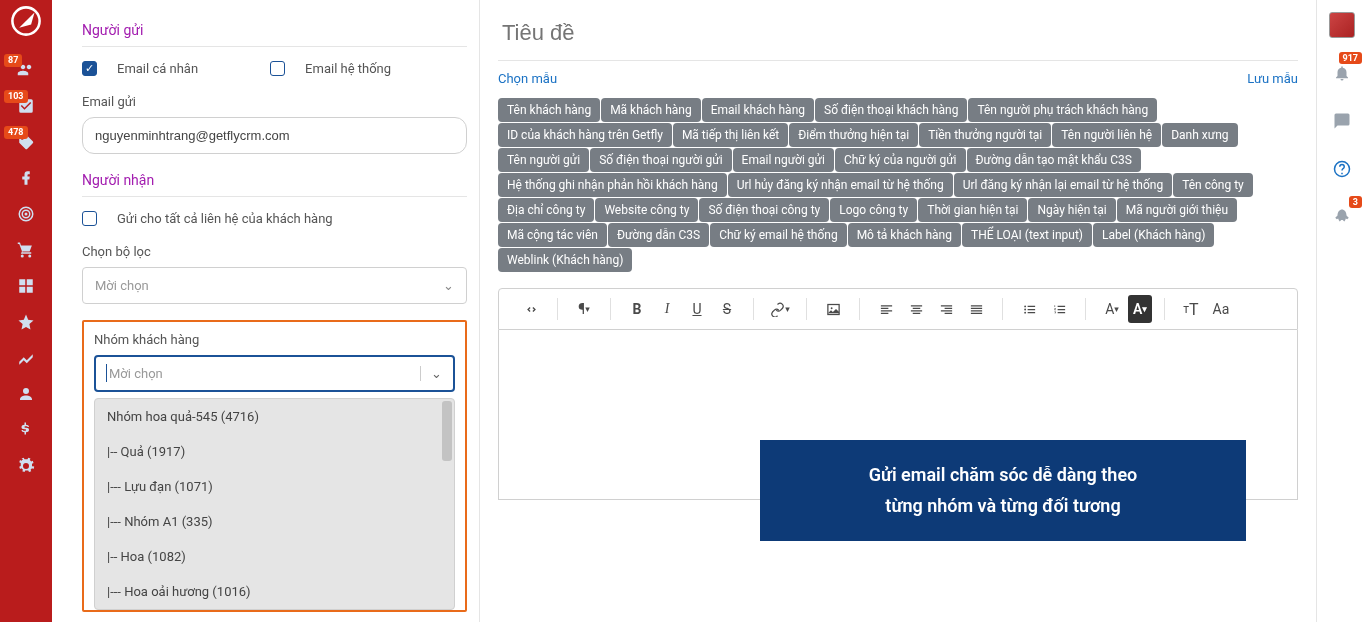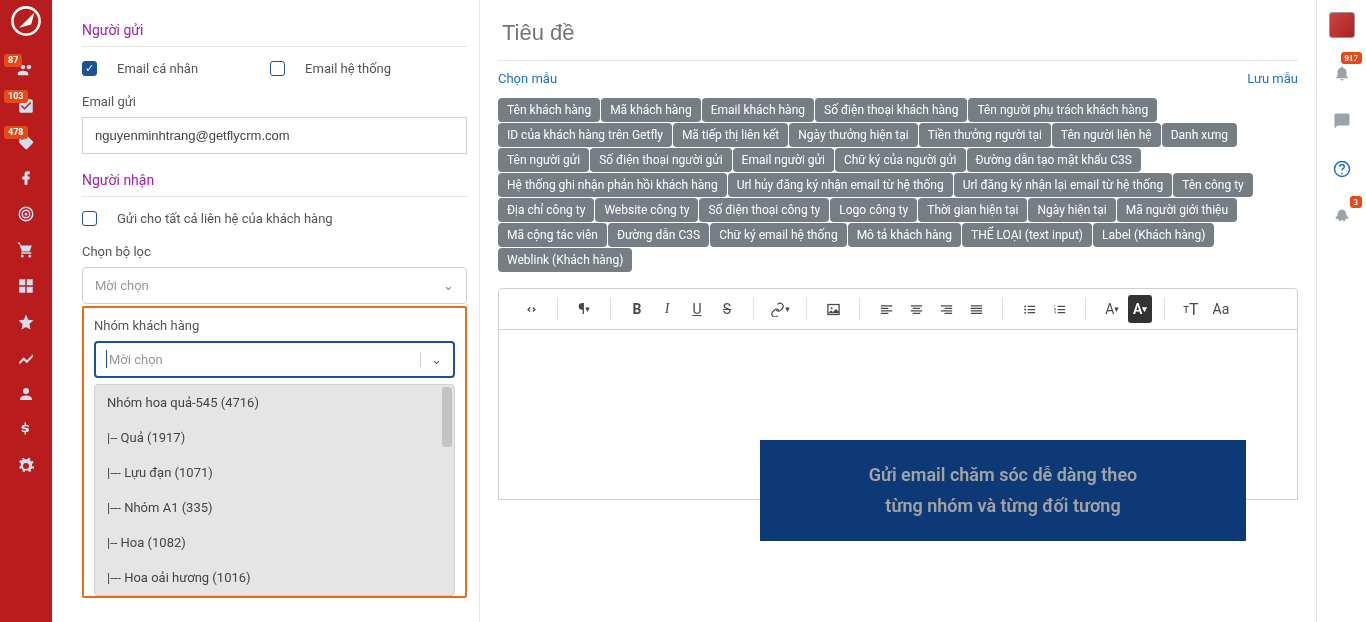--- a/index.html
+++ b/index.html
@@ -10,40 +10,40 @@
 .sidebar-left .logo { width: 34px; height: 34px; margin-bottom: 14px; display:flex;align-items:center;justify-content:center;}
 .sidebar-left .nav-item { position: relative; width: 100%; height: 36px; display: flex; align-items: center; justify-content: center; cursor: pointer; color: #d0dff0; }
 .sidebar-left .nav-item svg { width: 18px; height: 18px; fill: #d0dff0; }
 .sidebar-left .badge { position: absolute; top: 2px; left: 4px; background: #e64a19; color: #fff; font-size: 9px; font-weight: bold; padding: 1px 4px; border-radius: 3px; line-height: 1.2; }
 .sidebar-left .bottom { margin-top: auto; width: 100%; }
 .sidebar-left .vi-label { color:#fff; font-size:11px; font-weight:600; text-align:center; padding:8px 0;}
 .sidebar-left .expand { color:#fff; text-align:center; padding:10px 0; font-size:16px;}
 
 
 .sidebar-right { position: absolute; right: 0; top: 0; width: 50px; height: 622px; background: #fff; border-left: 1px solid #e5e5e5; display:flex; flex-direction:column; align-items:center; padding-top:10px; gap:18px;}
-.sidebar-right .r-item { position: relative; width:100%; height:30px; display:flex; align-items:center; justify-content:center; cursor:pointer; color:#9aa3ad;font-family:Liberation Serif, serif;}
+.sidebar-right .r-item { position: relative; width:100%; height:30px; display:flex; align-items:center; justify-content:center; cursor:pointer; color:#9aa3ad;}
 .sidebar-right .r-item svg { width:18px; height:18px; fill:#9aa3ad;}
 .sidebar-right .avatar { width:26px;height:26px;border-radius:3px;background:linear-gradient(135deg,#c44,#a22);border:1px solid #999;}
 .sidebar-right .r-badge { position:absolute; top:-6px; right:4px; background:#e64a19; color:#fff; font-size:9px; font-weight:bold; padding:1px 4px; border-radius:3px;}
 
 
 .left-panel { position: absolute; left: 52px; top: 0; width: 428px; height: 622px; background:#fff; border-right:1px solid #e5e5e5; padding: 22px 12px 0 30px; }
 .section-title { color:#a21caf; font-weight:400; font-size:14px; padding-bottom:8px; margin-bottom:14px; border-bottom:1px solid #e5e5e5;}
 .checkbox-row { display:flex; gap:72px; margin-bottom:18px;}
 .cb-group { display:flex; align-items:center; gap:20px; color:#555;}
 .cb { width:15px; height:15px; border:1.5px solid #1b5297; border-radius:3px; display:flex; align-items:center; justify-content:center; background:#fff;}
 .cb.checked { background:#1b5297;}
 .cb.checked::after { content:"✓"; color:#fff; font-size:11px; line-height:1;}
 .field-label { color:#555; font-size:13px; margin-bottom:8px; display:block;}
-.text-input { width:100%; padding:10px 12px; border:1px solid #d0d0d0; border-radius:0; font-size:13px; color:#444; margin-bottom:18px;}
+.text-input { width:100%; padding:10px 12px; border:1px solid #d0d0d0; border-radius:12px; font-size:13px; color:#444; margin-bottom:18px;}
 .select-box { position:relative; width:100%; padding:10px 12px; border:1px solid #d0d0d0; border-radius:4px; font-size:13px; color:#999; display:flex; align-items:center; justify-content:space-between; background:#fff;}
 .select-box.active { border:2px solid #1b5297; color:#1b5297; padding:9px 11px;}
 .select-box .chev { color:#888;}
 .select-box.active .chev { border-left:1px solid #ccc; padding-left:10px; color:#666;}
-.highlight-box { border:2px solid #e96b1a; border-radius:2px; padding:10px 10px 0 10px; margin-top:2px;}
+.highlight-box { border:2px solid #e96b1a; border-radius:2px; padding:10px 10px 0 10px; margin-top:16px;}
 .dropdown-list { border:1px solid #d0d0d0; border-radius:4px; margin-top:6px; background:#e5e5e5; max-height:220px; overflow:hidden; position:relative;}
 .dropdown-list .dd-item { padding:10px 12px; font-size:13px; color:#444; cursor:pointer;}
 .dropdown-list .dd-item:first-child { color:#222;}
 .dropdown-list .scrollbar { position:absolute; right:2px; top:2px; width:10px; height:60px; background:#c3c3c3; border-radius:3px;}
 
 
 .main { position: absolute; left: 480px; top: 0; right: 50px; height: 493px; padding: 14px 18px 12px 18px;}
 .title-input { width:100%; font-size:22px; color:#999; padding:6px 4px 14px 4px; border:none; border-bottom:1px solid #e5e5e5; margin-bottom:10px; outline:none;}
 .template-row { display:flex; justify-content:space-between; margin-bottom:12px; font-size:13px;}
 .template-row a { color:#1b72c4; text-decoration:none; cursor:pointer;}
@@ -55,21 +55,21 @@
 .tb-btn { width:28px; height:28px; display:flex; align-items:center; justify-content:center; cursor:pointer; color:#4a4a4a; border-radius:3px; font-size:14px;}
 .tb-btn svg { width:15px; height:15px; fill:#4a4a4a;}
 .tb-btn.bold { font-weight:700;}
 .tb-btn.italic { font-style:italic; font-family:serif;}
 .tb-btn.underline { text-decoration:underline;}
 .tb-btn.strike { text-decoration:line-through;}
 .tb-btn.bg-A { background:#333; color:#fff; padding:0 5px; width:auto; font-weight:600;}
 .editor-body { border:1px solid #d0d0d0; border-top:none; height:170px; background:#fff;}
 
 
-.callout { position:absolute; left:760px; top:440px; width:486px; background:#0d3a77; color:#a3a3a3; padding:20px 24px; font-size:18px; font-weight:600; text-align:center; line-height:1.7;}
+.callout { position:absolute; left:760px; top:440px; width:486px; background:#0d3a77; color:#ffffff; padding:20px 24px; font-size:18px; font-weight:600; text-align:center; line-height:1.7;}
 </style>
 </head>
 <body>
 
 <div class="sidebar-left">
   <div class="logo">
     <svg viewBox="0 0 40 40">
         <circle cx="20" cy="20" r="16" fill="none" stroke="#fff" stroke-width="3"></circle>
         <path d="M12 28 L30 10 L26 24 Z" fill="#fff"></path>
       </svg>
@@ -224,21 +224,21 @@
     <a>Lưu mẫu</a>
   </div>
   <div class="tags-container" id="tags-container">
       <span class="tag">Tên khách hàng</span>
       <span class="tag">Mã khách hàng</span>
       <span class="tag">Email khách hàng</span>
       <span class="tag">Số điện thoại khách hàng</span>
       <span class="tag">Tên người phụ trách khách hàng</span>
       <span class="tag">ID của khách hàng trên Getfly</span>
       <span class="tag">Mã tiếp thị liên kết</span>
-      <span class="tag">Ngày thưởng hiện tại</span>
+      <span class="tag">Điểm thưởng hiện tại</span>
       <span class="tag">Tiền thưởng người tại</span>
       <span class="tag">Tên người liên hệ</span>
       <span class="tag">Danh xưng</span>
       <span class="tag">Tên người gửi</span>
       <span class="tag">Số điện thoại người gửi</span>
       <span class="tag">Email người gửi</span>
       <span class="tag">Chữ ký của người gửi</span>
       <span class="tag">Đường dẫn tạo mật khẩu C3S</span>
       <span class="tag">Hệ thống ghi nhận phản hồi khách hàng</span>
       <span class="tag">Url hủy đăng ký nhận email từ hệ thống</span>

